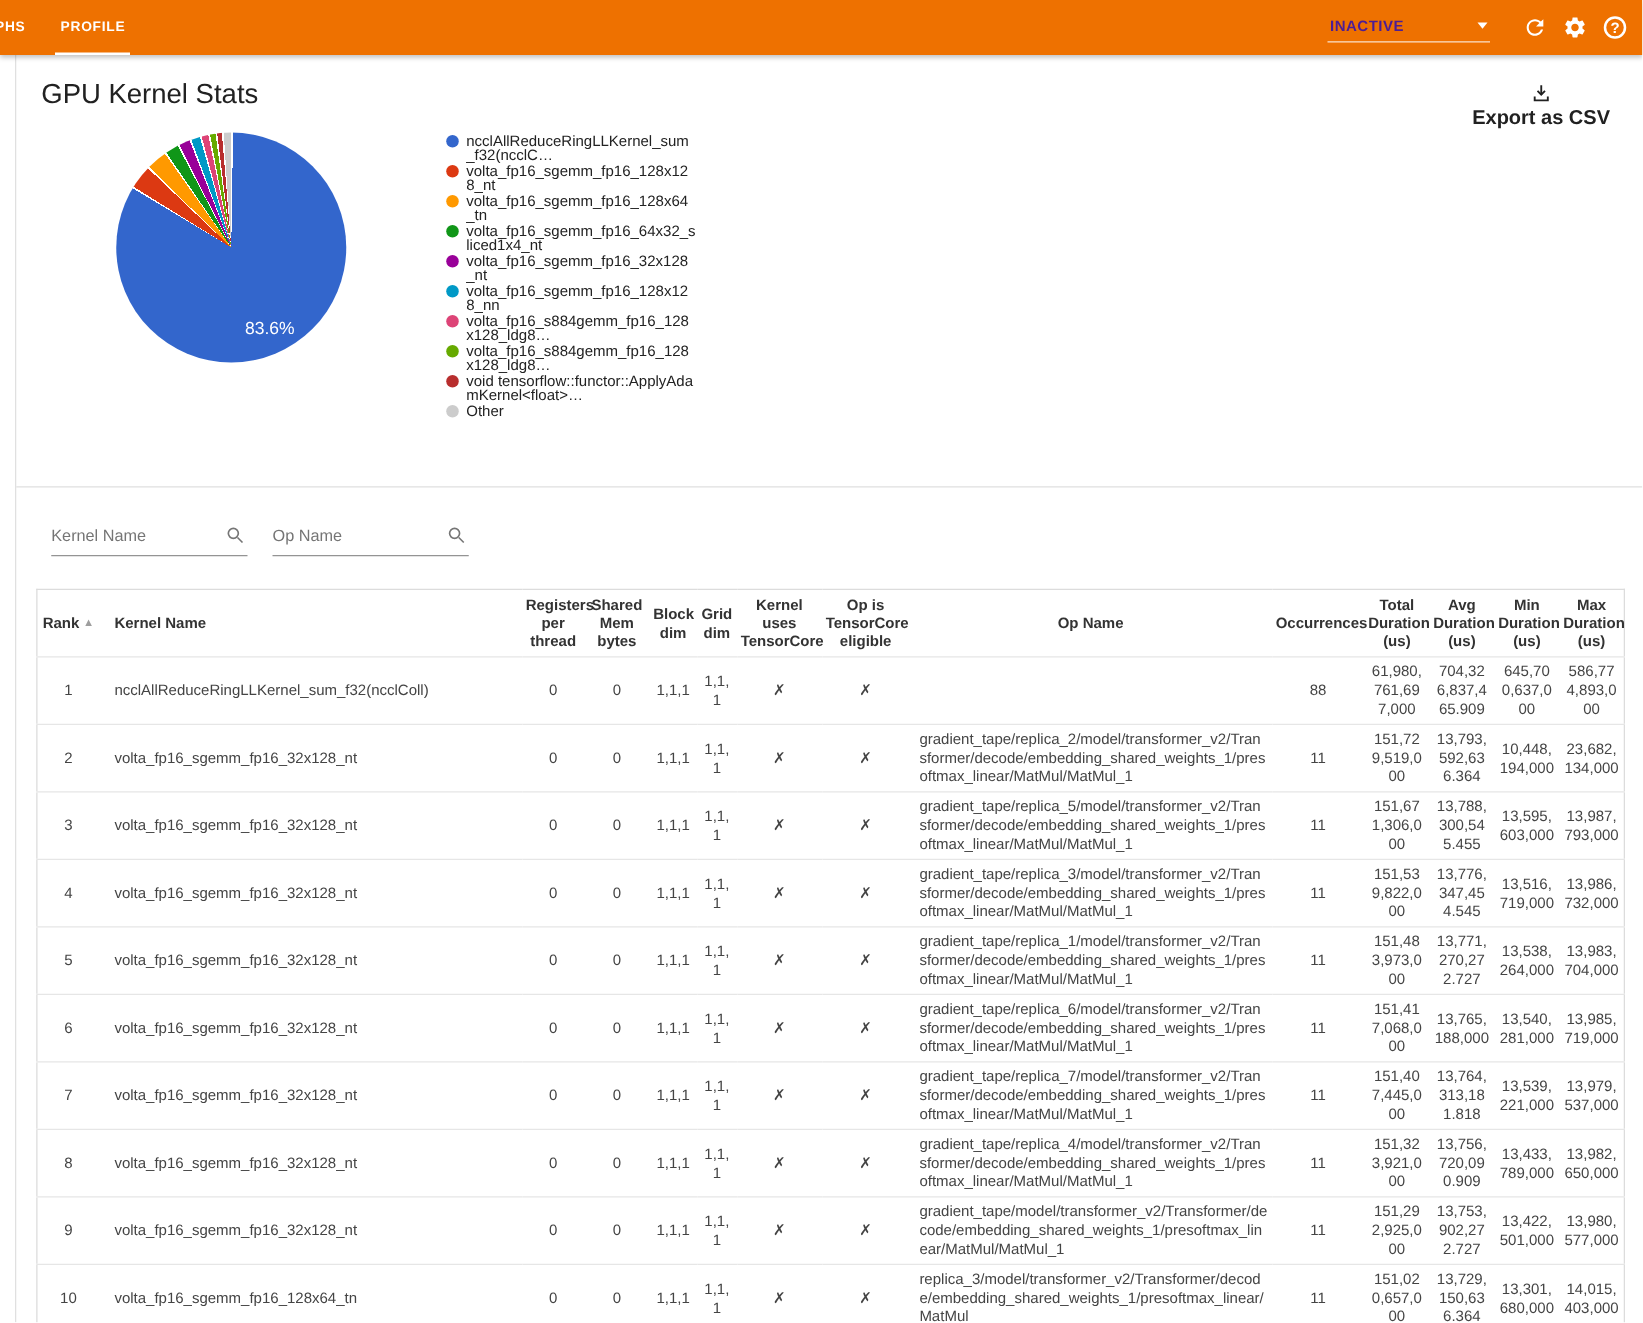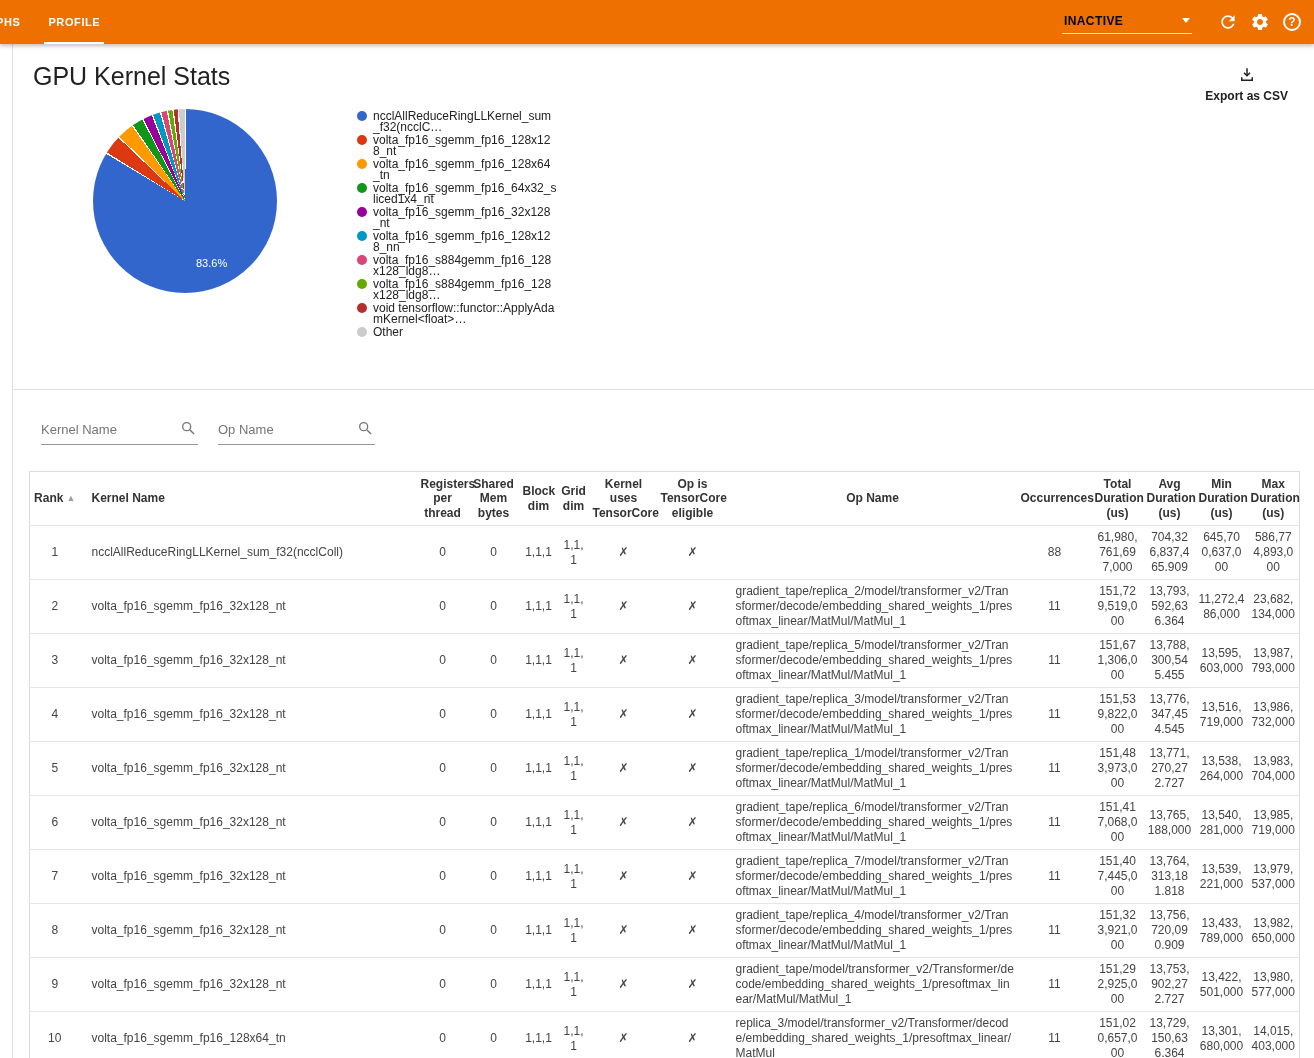--- a/index.html
+++ b/index.html
@@ -10,43 +10,43 @@
   
   .appbar { position:absolute; top:0; left:0; width:100%; height:44px; background:#ee7100;
             box-shadow:0 2px 4px rgba(0,0,0,.25); z-index:10; display:flex; align-items:stretch; }
   .tabs { display:flex; align-items:stretch; }
   .tab { position:relative; color:#fff; font-size:11px; font-weight:bold; letter-spacing:.6px;
          display:flex; align-items:center; padding:0 14px; cursor:pointer; }
   .tab.partial { padding-left:0; margin-left:-4px; }
   .tab.active .underline { position:absolute; left:10px; right:10px; bottom:0; height:2px; background:#fff; }
   .appbar-right { margin-left:auto; display:flex; align-items:center; padding-right:6px; }
   .run-select { position:relative; width:130px; margin-right:20px; border-bottom:1px solid rgba(255,255,255,.8);
-                padding:3px 2px 5px 2px; color:#000000; font-size:12px; font-weight:bold; letter-spacing:.4px;
+                padding:3px 2px 5px 2px; color:#4c1d95; font-size:12px; font-weight:bold; letter-spacing:.4px;
                 display:flex; align-items:center; cursor:pointer; }
   .run-select .caret { margin-left:auto; width:0; height:0; border-left:4px solid transparent;
                        border-right:4px solid transparent; border-top:5px solid #fff; }
   .bar-icon { width:32px; height:32px; display:flex; align-items:center; justify-content:center;
               cursor:pointer; color:#fff; }
   .help-circle { width:18px; height:18px; border:2px solid #fff; border-radius:50%; color:#fff;
                  font-size:12px; font-weight:bold; display:flex; align-items:center; justify-content:center; }
 
   
   .content { position:absolute; top:44px; left:12px; right:0; bottom:0; border-left:1px solid #e0e0e0; }
 
   .section1 { position:relative; border-bottom:1px solid #e0e0e0; height:346px; }
-  .h1 { font-size:25px; font-weight:400; color:#212121; padding:18px 0 0 20px; }
+  .h1 { font-size:22px; font-weight:400; color:#212121; padding:18px 0 0 20px; }
   .export { position:absolute; top:22px; right:26px; text-align:center; cursor:pointer; color:#212121; }
   .export .dl-ico { display:block; margin:0 auto 2px auto; }
-  .export .lbl { font-size:12px; font-weight:bold; }
+  .export .lbl { font-size:16px; font-weight:bold; }
 
   .chart-head { font-size:13px; font-weight:bold; color:#222; margin:26px 0 0 16px; }
   .chart-row { display:flex; margin-top:18px; }
   .pie-wrap { position:relative; width:184px; height:184px; margin-left:80px; flex:0 0 auto; }
   .pie { width:184px; height:184px; border-radius:50%; }
-  .pie-label { position:absolute; left:103px; top:148px; color:#fff; font-size:11px; }
+  .pie-label { position:absolute; left:103px; top:148px; color:#fff; font-size:14px; }
   .legend { list-style:none; margin-left:80px; margin-top:2px; width:200px; }
   .legend li { display:flex; align-items:flex-start; margin-bottom:3px; line-height:10.5px; }
   .legend .dot { flex:0 0 auto; width:10px; height:10px; border-radius:50%; margin-right:6px; margin-top:0; }
   .legend .txt { font-size:12px; color:#222; word-break:break-all; }
 
   .section2 { position:relative; }
   .h2 { font-size:20px; font-weight:400; color:#212121; padding:20px 0 0 16px; }
 
   .filters { display:flex; margin:28px 0 0 28px; }
   .field { position:relative; width:157px; margin-right:20px; border-bottom:1px solid #949494; padding:2px 0 6px 0; }
@@ -257,21 +257,21 @@
                 <td class="cell-registers">0</td>
                 <td class="cell-shared">0</td>
                 <td class="cell-block">1,1,1</td>
                 <td class="cell-grid">1,1,1</td>
                 <td class="cell-uses_tc">✗</td>
                 <td class="cell-tc_eligible">✗</td>
                 <td class="cell-op">gradient_tape/replica_2/model/transformer_v2/Transformer/decode/embedding_shared_weights_1/presoftmax_linear/MatMul/MatMul_1</td>
                 <td class="cell-occurrences">11</td>
                 <td class="cell-total">151,729,519,000</td>
                 <td class="cell-avg">13,793,592,636.364</td>
-                <td class="cell-min">11,272,486,000</td>
+                <td class="cell-min">10,448,194,000</td>
                 <td class="cell-max">23,682,134,000</td>
               </tr>
               <tr class="data-row">
                 <td class="cell-rank">3</td>
                 <td class="cell-kernel">volta_fp16_sgemm_fp16_32x128_nt</td>
                 <td class="cell-registers">0</td>
                 <td class="cell-shared">0</td>
                 <td class="cell-block">1,1,1</td>
                 <td class="cell-grid">1,1,1</td>
                 <td class="cell-uses_tc">✗</td>

